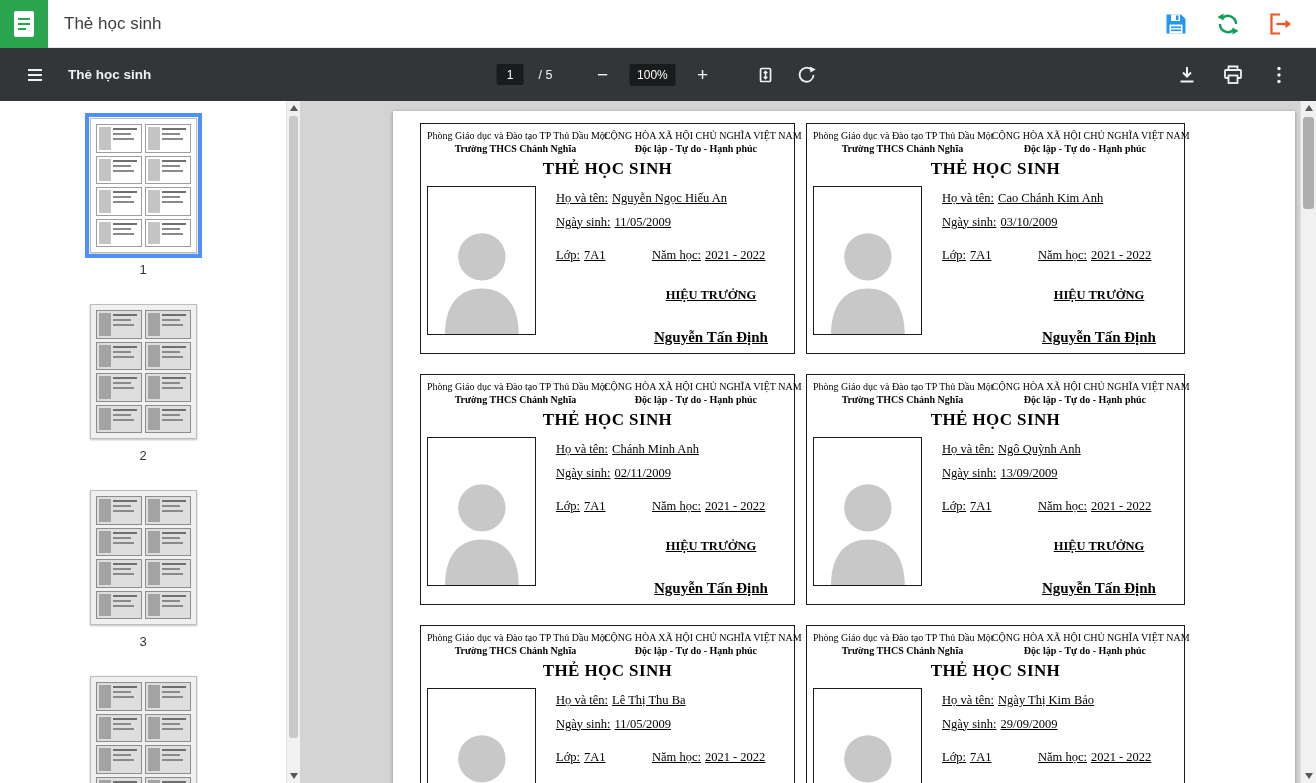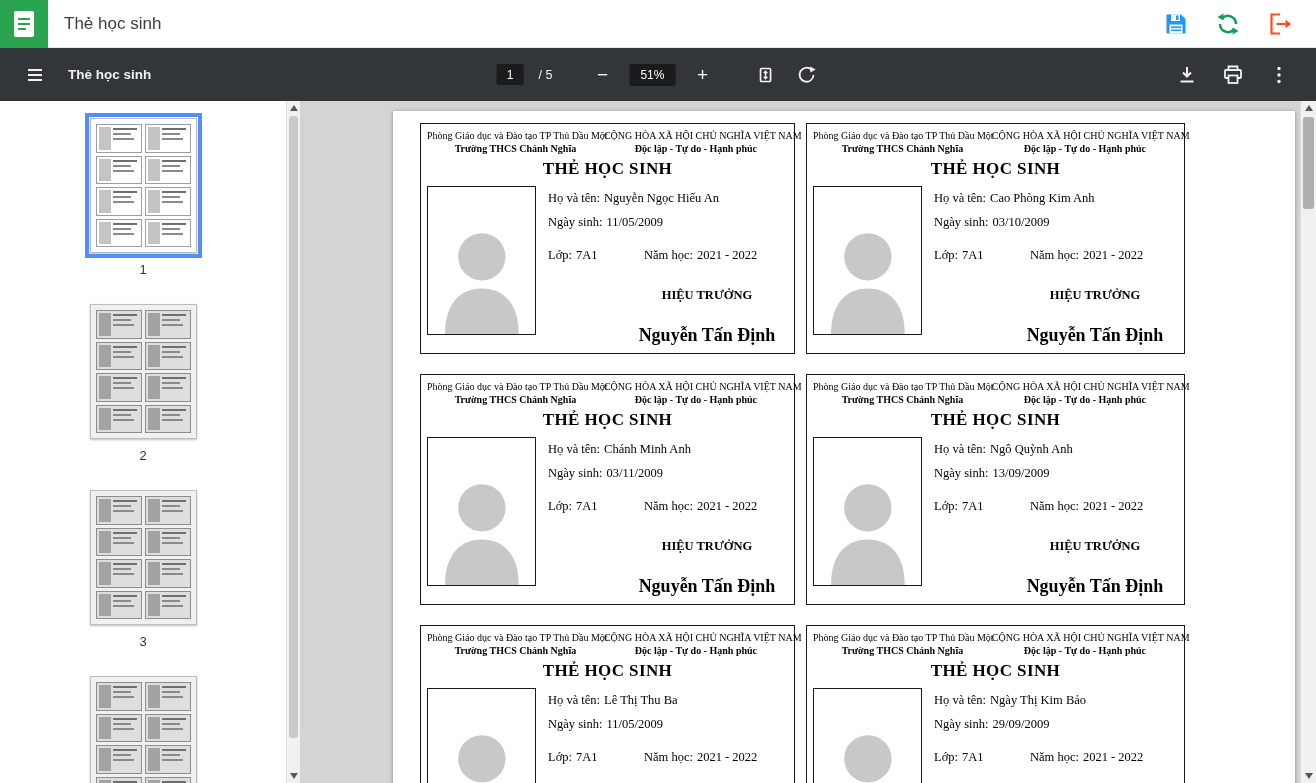--- a/index.html
+++ b/index.html
@@ -66,31 +66,31 @@
   .cards-grid { display:grid; grid-template-columns:375px 379px; column-gap:11px; row-gap:20px; }
 
   
   .card { height:231px; border:1px solid #1a1a1a; background:#fff; font-family:"Liberation Serif", serif; color:#000;
           display:flex; flex-direction:column; padding:5px 6px 6px; }
   .card-head { display:flex; font-size:10px; line-height:1.3; text-align:center; }
   .head-left { width:49%; } .head-right { width:51%; }
   .card-head div { white-space:nowrap; }
   .b { font-weight:bold; }
   .card-title { text-align:center; font-weight:bold; font-size:17px; margin-top:4px; letter-spacing:.4px; }
-  .card-body { display:flex; gap:12px; margin-top:7px; flex:1; }
+  .card-body { display:flex; gap:20px; margin-top:7px; flex:1;text-decoration:underline; }
   .photo { width:109px; height:149px; border:1px solid #1a1a1a; background:#fff; flex-shrink:0;
            display:flex; align-items:flex-end; justify-content:center; overflow:hidden; }
   .photo svg { width:82%; height:auto; display:block; }
   .info { flex:1; font-size:12.5px; padding-top:5px; display:flex; flex-direction:column; }
   .line { margin-bottom:8.5px; white-space:nowrap; }
   .val { margin-left:4px; }
   .line.two { display:flex;margin-top:10px; }
   .line.two .pair-left { width:96px; flex-shrink:0; }
   .principal { margin-top:16px; text-align:center; padding-left:78px; font-weight:bold; font-size:12.5px; }
-  .signer { margin-top:auto; margin-bottom:1px; text-align:center; padding-left:78px; font-weight:bold; font-size:18px; white-space:nowrap; }
+  .signer { margin-top:auto; margin-bottom:1px; text-align:center; padding-left:78px; font-weight:bold; font-size:15px; white-space:nowrap; }
 </style>
 </head>
 <body>
 
 <header class="app-bar">
   <div class="app-logo">
     <svg width="22" height="28" viewBox="0 0 22 28">
       <rect x="1" y="1" width="20" height="26" rx="2" fill="#ffffff"></rect>
       <rect x="5" y="8" width="12" height="2" fill="var(--app-green)"></rect>
       <rect x="5" y="13" width="12" height="2" fill="var(--app-green)"></rect>
@@ -135,21 +135,21 @@
       </svg>
     </button>
     <span class="tb-title">Thẻ học sinh</span>
   </div>
 
   <div class="tb-center">
     <input class="page-input" value="1" style="">
     <span class="page-total">/ 5</span>
     <span class="gap-sm"></span>
     <button class="zoom-btn">−</button>
-    <span class="zoom-box">51%</span>
+    <span class="zoom-box">100%</span>
     <button class="zoom-btn">+</button>
     <span class="gap-sm"></span>
     <button class="tb-btn">
       <svg width="20" height="20" viewBox="0 0 20 20">
         <rect x="5" y="3.5" width="10" height="13" rx="1" fill="none" stroke="#f1f1f1" stroke-width="1.7"></rect>
         <path d="M10 6.8 V13.2" stroke="#f1f1f1" stroke-width="1.5"></path>
         <path d="M8.2 8.2 L10 6.4 L11.8 8.2 M8.2 11.8 L10 13.6 L11.8 11.8" fill="none" stroke="#f1f1f1" stroke-width="1.5"></path>
       </svg>
     </button>
     <button class="tb-btn">
@@ -521,21 +521,21 @@
           </div>
           <div class="card-title">THẺ HỌC SINH</div>
           <div class="card-body">
             <div class="photo">
               <svg viewBox="0 0 100 130">
                 <circle cx="50" cy="42" r="27" fill="#c8c8c8"></circle>
                 <path d="M8 130 C8 92 28 78 50 78 C72 78 92 92 92 130 Z" fill="#c8c8c8"></path>
               </svg>
             </div>
             <div class="info">
-              <div class="line"><span>Họ và tên:</span><span class="val">Cao Phòng Kim Anh</span></div>
+              <div class="line"><span>Họ và tên:</span><span class="val">Cao Chánh Kim Anh</span></div>
               <div class="line"><span>Ngày sinh:</span><span class="val">03/10/2009</span></div>
               <div class="line two">
                 <span class="pair-left"><span>Lớp:</span><span class="val">7A1</span></span>
                 <span><span>Năm học:</span><span class="val">2021 - 2022</span></span>
               </div>
               <div class="principal">HIỆU TRƯỞNG</div>
               <div class="signer">Nguyễn Tấn Định</div>
             </div>
           </div>
         </div>
@@ -554,21 +554,21 @@
           <div class="card-title">THẺ HỌC SINH</div>
           <div class="card-body">
             <div class="photo">
               <svg viewBox="0 0 100 130">
                 <circle cx="50" cy="42" r="27" fill="#c8c8c8"></circle>
                 <path d="M8 130 C8 92 28 78 50 78 C72 78 92 92 92 130 Z" fill="#c8c8c8"></path>
               </svg>
             </div>
             <div class="info">
               <div class="line"><span>Họ và tên:</span><span class="val">Chánh Minh Anh</span></div>
-              <div class="line"><span>Ngày sinh:</span><span class="val">03/11/2009</span></div>
+              <div class="line"><span>Ngày sinh:</span><span class="val">02/11/2009</span></div>
               <div class="line two">
                 <span class="pair-left"><span>Lớp:</span><span class="val">7A1</span></span>
                 <span><span>Năm học:</span><span class="val">2021 - 2022</span></span>
               </div>
               <div class="principal">HIỆU TRƯỞNG</div>
               <div class="signer">Nguyễn Tấn Định</div>
             </div>
           </div>
         </div>
 

